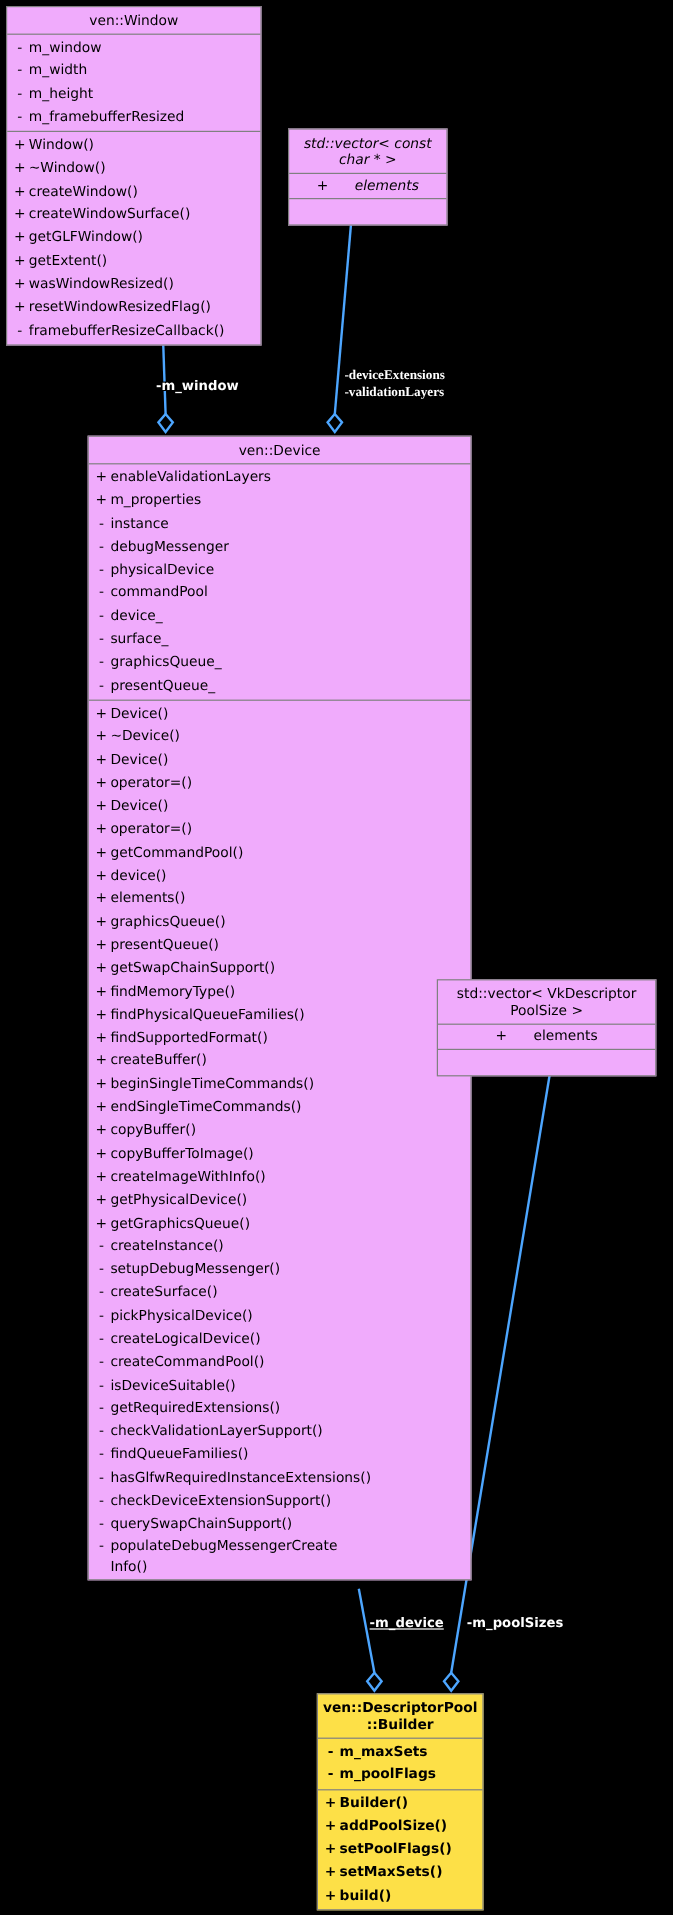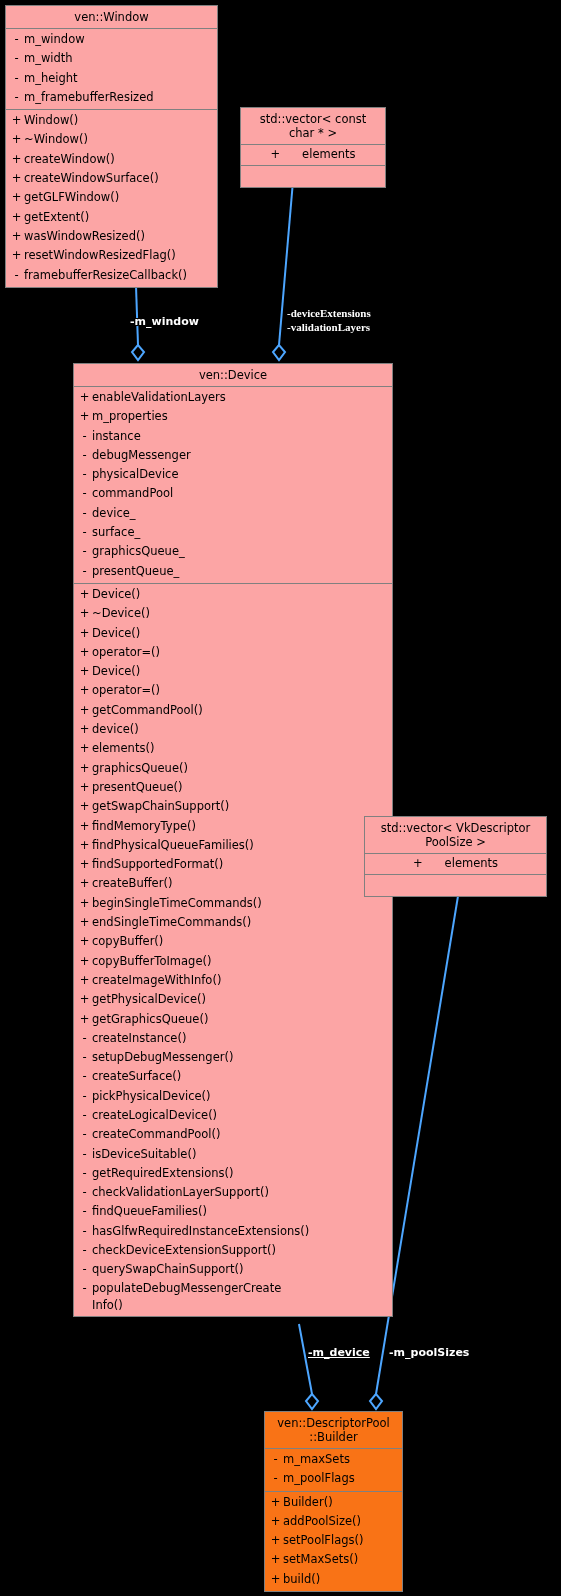--- a/index.html
+++ b/index.html
@@ -13,25 +13,26 @@
     height: 1596px;
     background: #000000;
     overflow: hidden;
     font-family: "DejaVu Sans", "Liberation Sans", sans-serif;
   }
   
   .uml-box {
     position: absolute;
     box-sizing: border-box;
     border: 1px solid #808080;
-    background: #fca5a5;
+    background: #f0abfc;
     color: #000000;
   }
   .uml-box.highlight {
-    background: #f97316;
+    background: #fde047;
+    font-weight: bold;
   }
   .uml-title {
     text-align: center;
     font-size: 11.5px;
     line-height: 14px;
     padding: 4px 2px 4px 2px;
     border-bottom: 1px solid #808080;
     white-space: pre-line;
   }
   .uml-section {
@@ -183,21 +184,21 @@
         <span class="vis">+</span>
         <span class="nm">resetWindowResizedFlag()</span>
       </div>
       <div class="uml-row">
         <span class="vis">-</span>
         <span class="nm">framebufferResizeCallback()</span>
       </div>
     </div>
   </div>
 
-  <div class="uml-box" style="left:240px; top:107px; width:146px;">
+  <div class="uml-box" style="left:240px; top:107px; width:133px;font-style:italic;">
     <div class="uml-title">std::vector&lt; const
 char * &gt;</div>
     <div class="uml-section">
       <div class="uml-row centered">
         <span class="vis">+</span>
         <span class="nm">elements</span>
       </div>
     </div>
     <div class="uml-section last empty"></div>
   </div>

